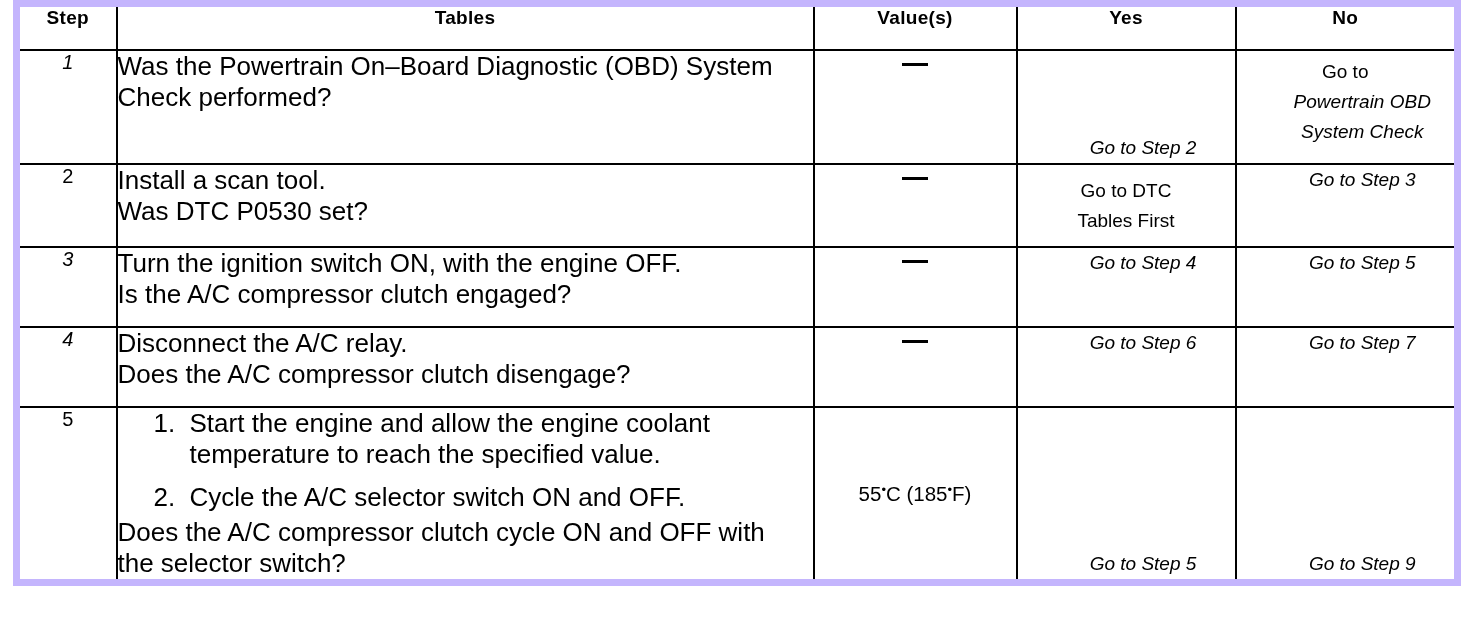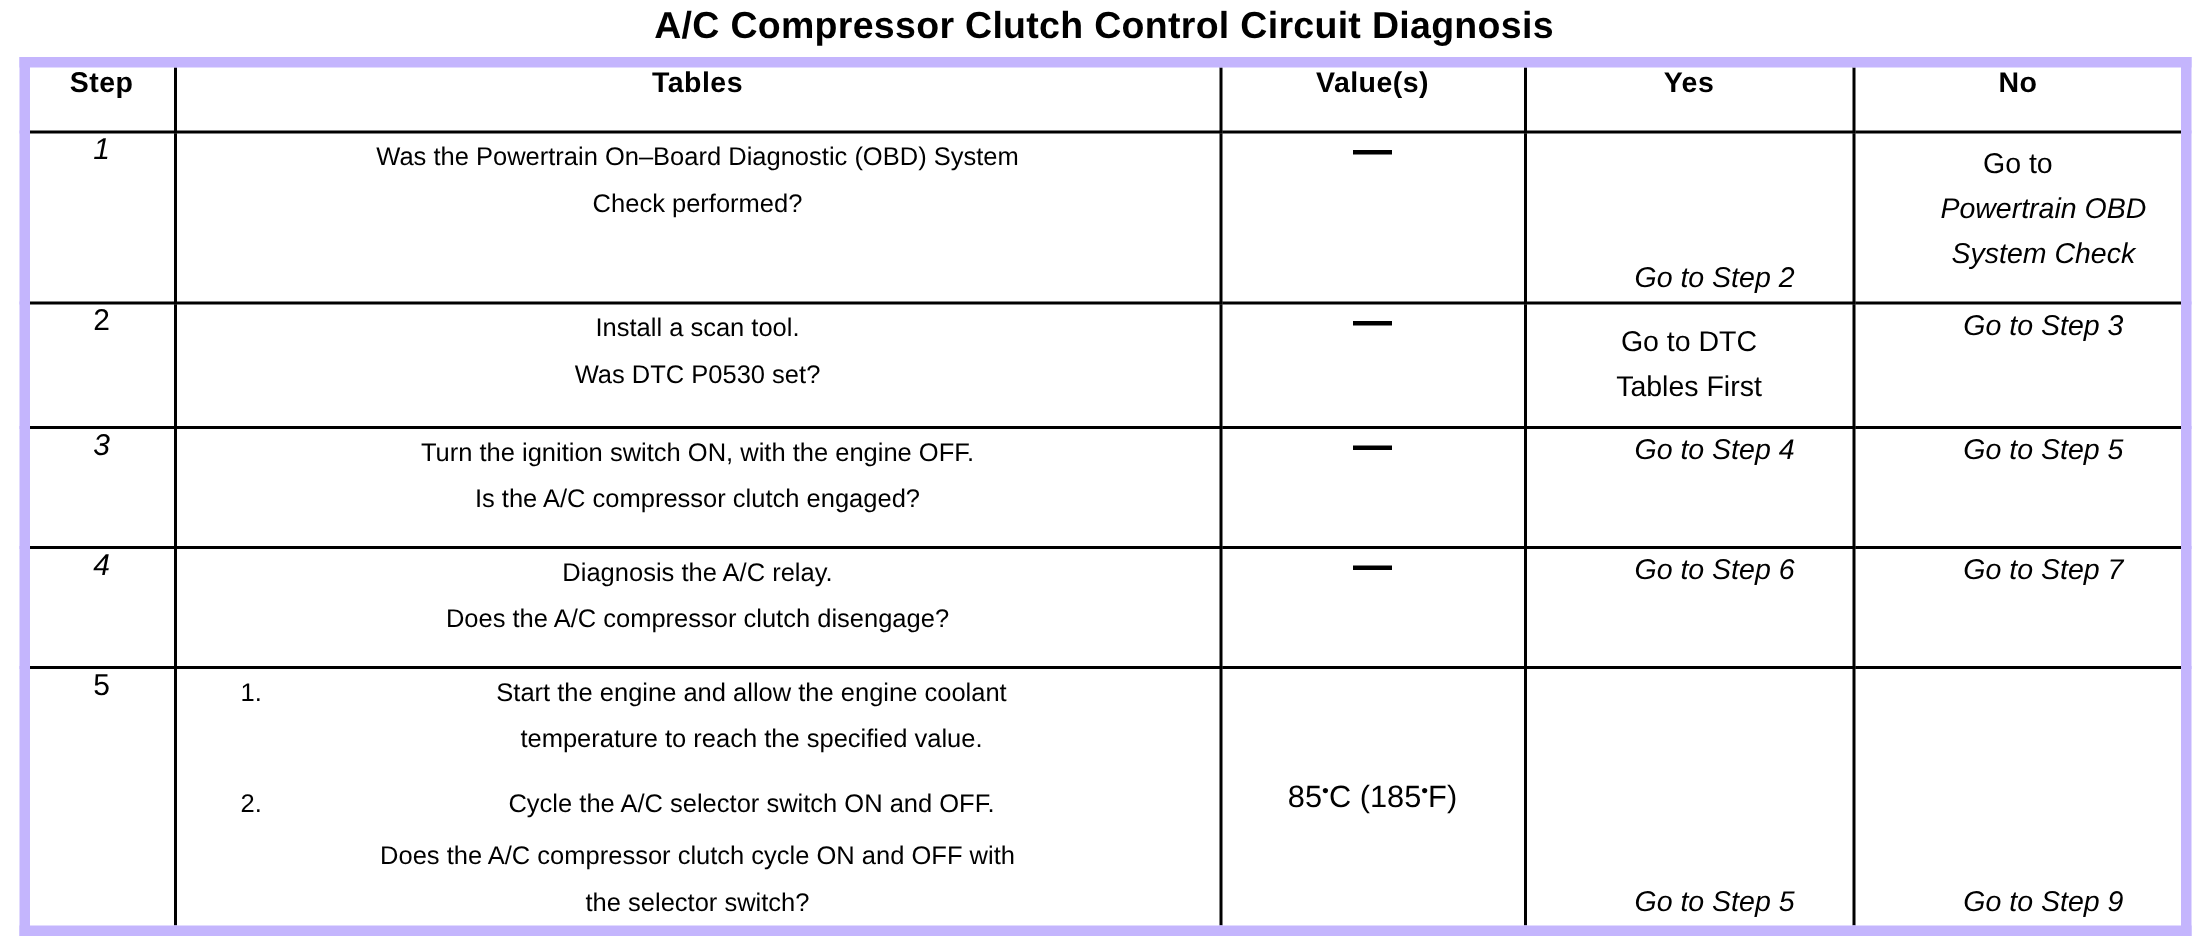--- a/index.html
+++ b/index.html
@@ -63,23 +63,22 @@
   td.step {
     text-align: center;
     vertical-align: middle;
     font-size: 20px;
   }
   td.step.ital { font-style: italic; }
 
   
   td.action {
     padding: 6px 0 4px 6px;
-    font-size: 17px;
+    font-size: 26px;
     line-height: 31px;
-    text-align: center;
   }
   td.action .line { white-space: nowrap; }
   ol.steps {
     list-style: none;
     margin: 0 0 4px 0;
     padding: 0;
   }
   ol.steps li {
     position: relative;
     padding-left: 72px;
@@ -136,21 +135,20 @@
   tr.r2 td { height: 81px; }
   tr.r3 td { height: 78px; }
   tr.r4 td { height: 78px; }
   tr.r5 td { height: 171px; }
 </style>
 </head>
 <body>
 
 <div class="page">
 
-  <div class="doc-title">A/C Compressor Clutch Control Circuit Diagnosis</div>
 
   <table class="diag">
     <colgroup>
       <col class="c-step">
         <col class="c-action">
         <col class="c-value">
         <col class="c-yes">
         <col class="c-no">
     </colgroup>
     <thead>
@@ -214,21 +212,21 @@
           <span class="rl ital">Go to Step 4</span>
         </td>
         <td class="res no">
           <span class="rl ital">Go to Step 5</span>
         </td>
       </tr>
 
       <tr class="r4">
         <td class="step ital">4</td>
         <td class="action">
-          <div class="line">Diagnosis the A/C relay.</div>
+          <div class="line">Disconnect the A/C relay.</div>
           <div class="line">Does the A/C compressor clutch disengage?</div>
         </td>
         <td class="value">
           <span class="dash"></span>
         </td>
         <td class="res yes">
           <span class="rl ital">Go to Step 6</span>
         </td>
         <td class="res no">
           <span class="rl ital">Go to Step 7</span>
@@ -246,21 +244,21 @@
             </li>
             <li>
               <span class="num">2.</span>
               <span class="txt">Cycle the A/C selector switch ON and OFF.</span>
             </li>
           </ol>
           <div class="line">Does the A/C compressor clutch cycle ON and OFF with</div>
           <div class="line">the selector switch?</div>
         </td>
         <td class="value">
-          <span>85</span><span class="deg">•</span><span>C</span>&nbsp;<span>(185</span><span class="deg">•</span><span>F)</span>
+          <span>55</span><span class="deg">•</span><span>C</span>&nbsp;<span>(185</span><span class="deg">•</span><span>F)</span>
         </td>
         <td class="res yes">
           <span class="rl ital">Go to Step 5</span>
         </td>
         <td class="res no">
           <span class="rl ital">Go to Step 9</span>
         </td>
       </tr>
 
     </tbody>

